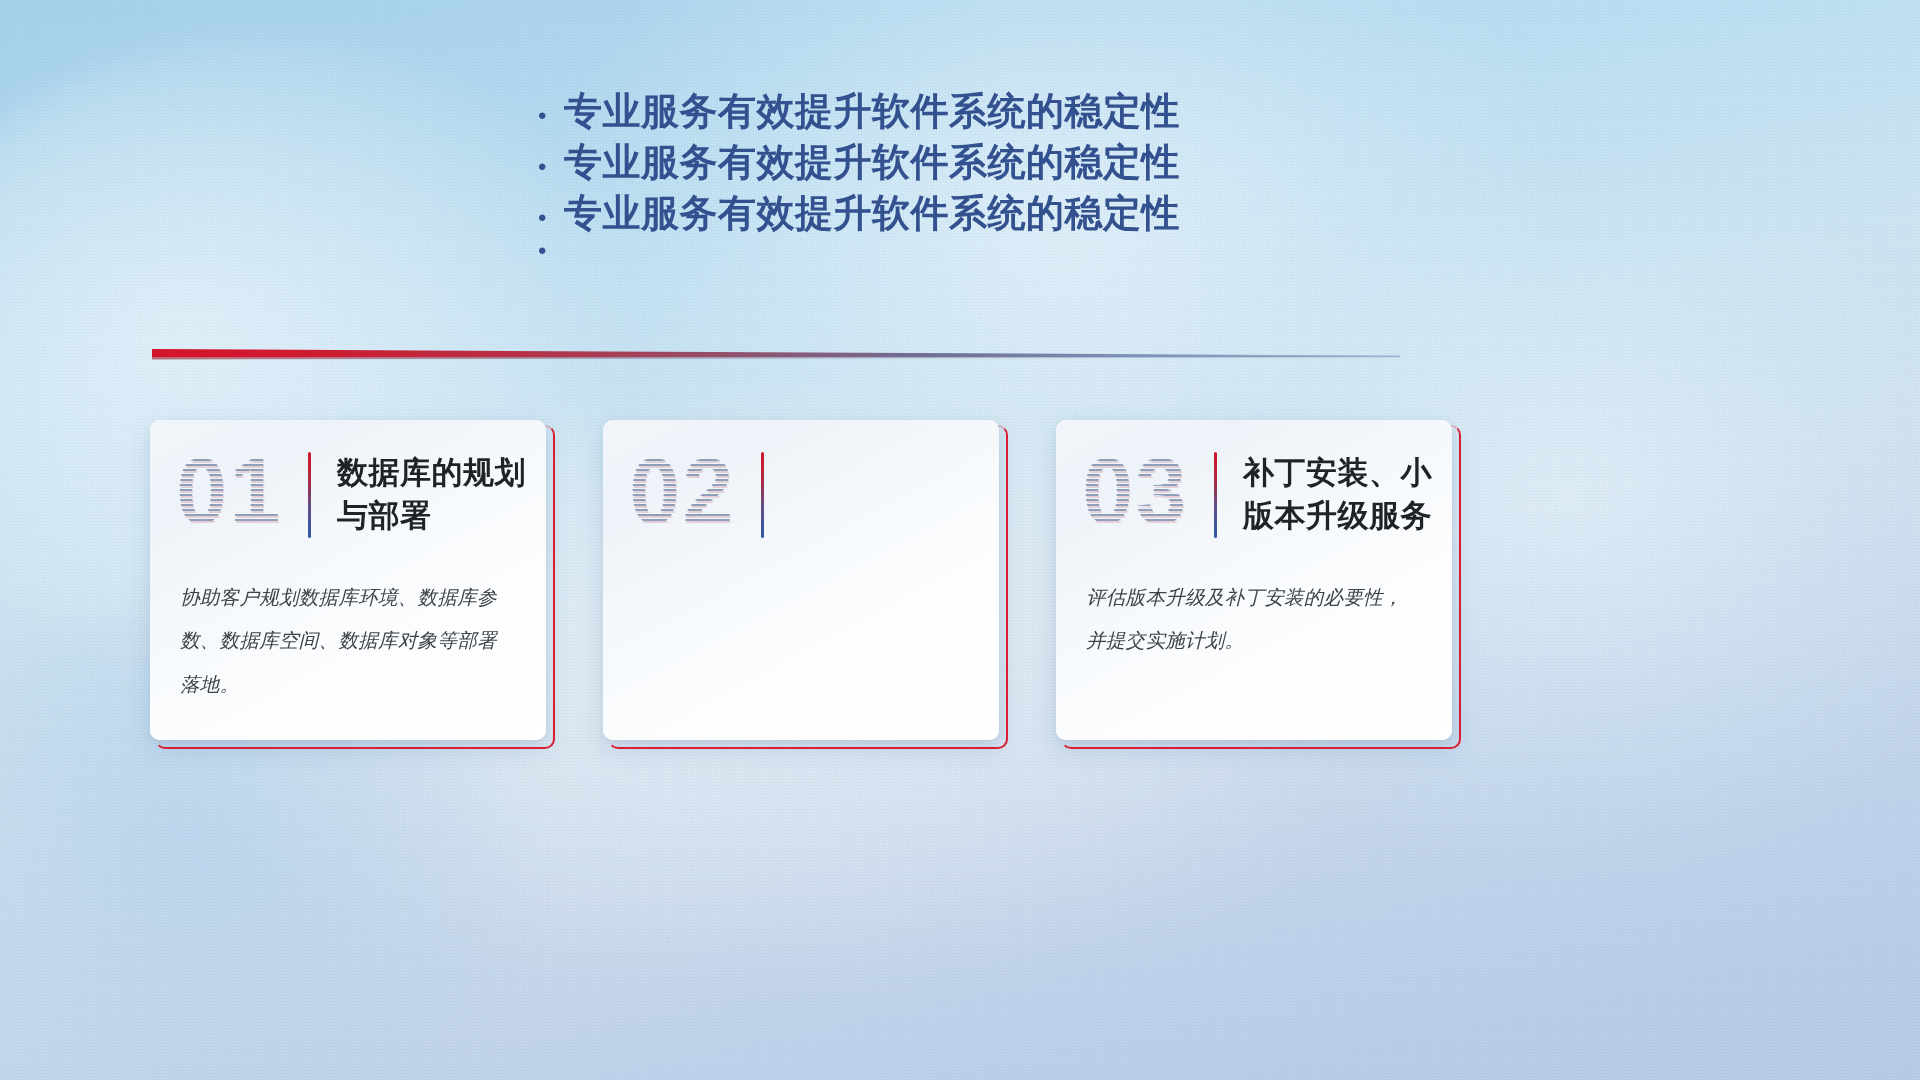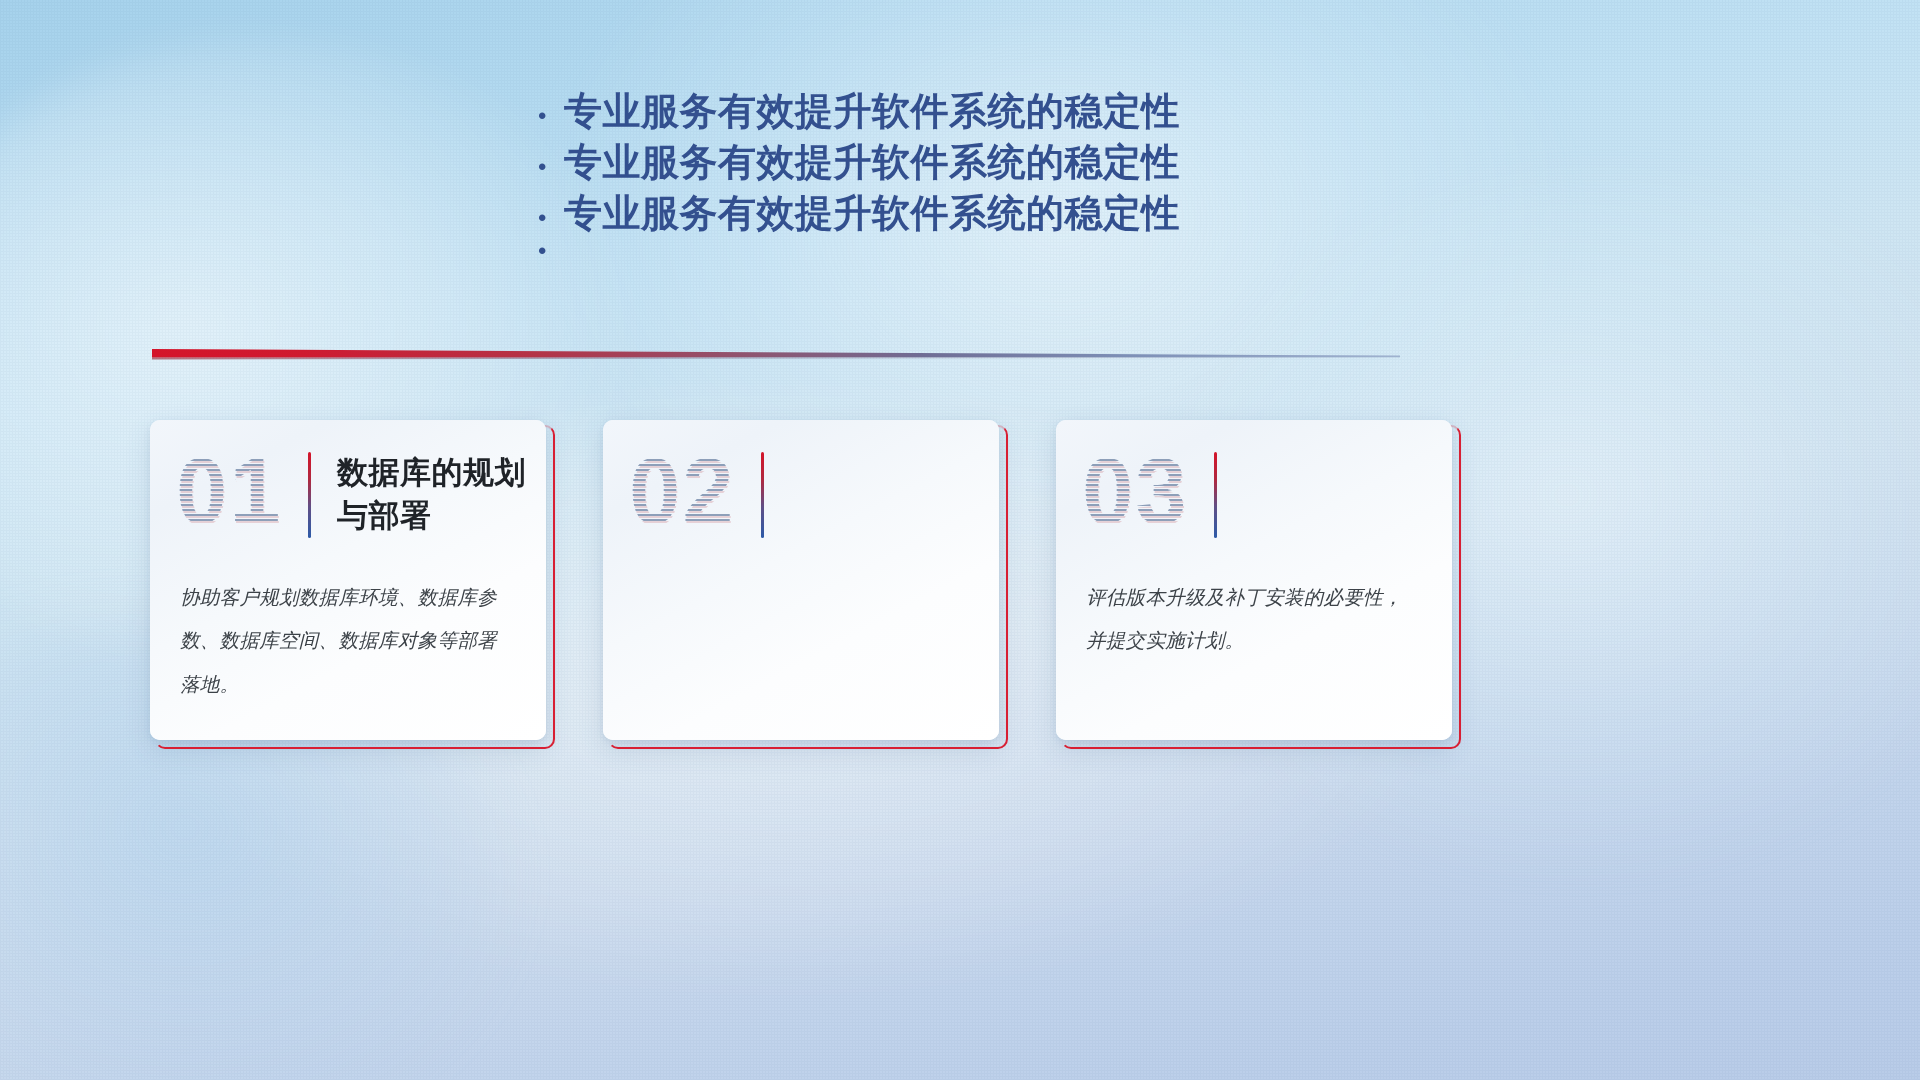--- a/index.html
+++ b/index.html
@@ -337,20 +337,21 @@
     <div class="card">
       <div class="card-accent"></div>
       <div class="card-face"></div>
       <div class="card-inner">
         <div class="card-head">
           <div class="num-wrap">
             <div class="num-ghost">03</div>
             <div class="num-ghost tint">03</div>
           </div>
           <div class="card-bar"></div>
+          <div class="card-title">补丁安装、小版本升级服务</div>
         </div>
         <div class="card-body">评估版本升级及补丁安装的必要性，并提交实施计划。</div>
       </div>
     </div>
 
   </div>
 
 </div>
 
 </body></html>

